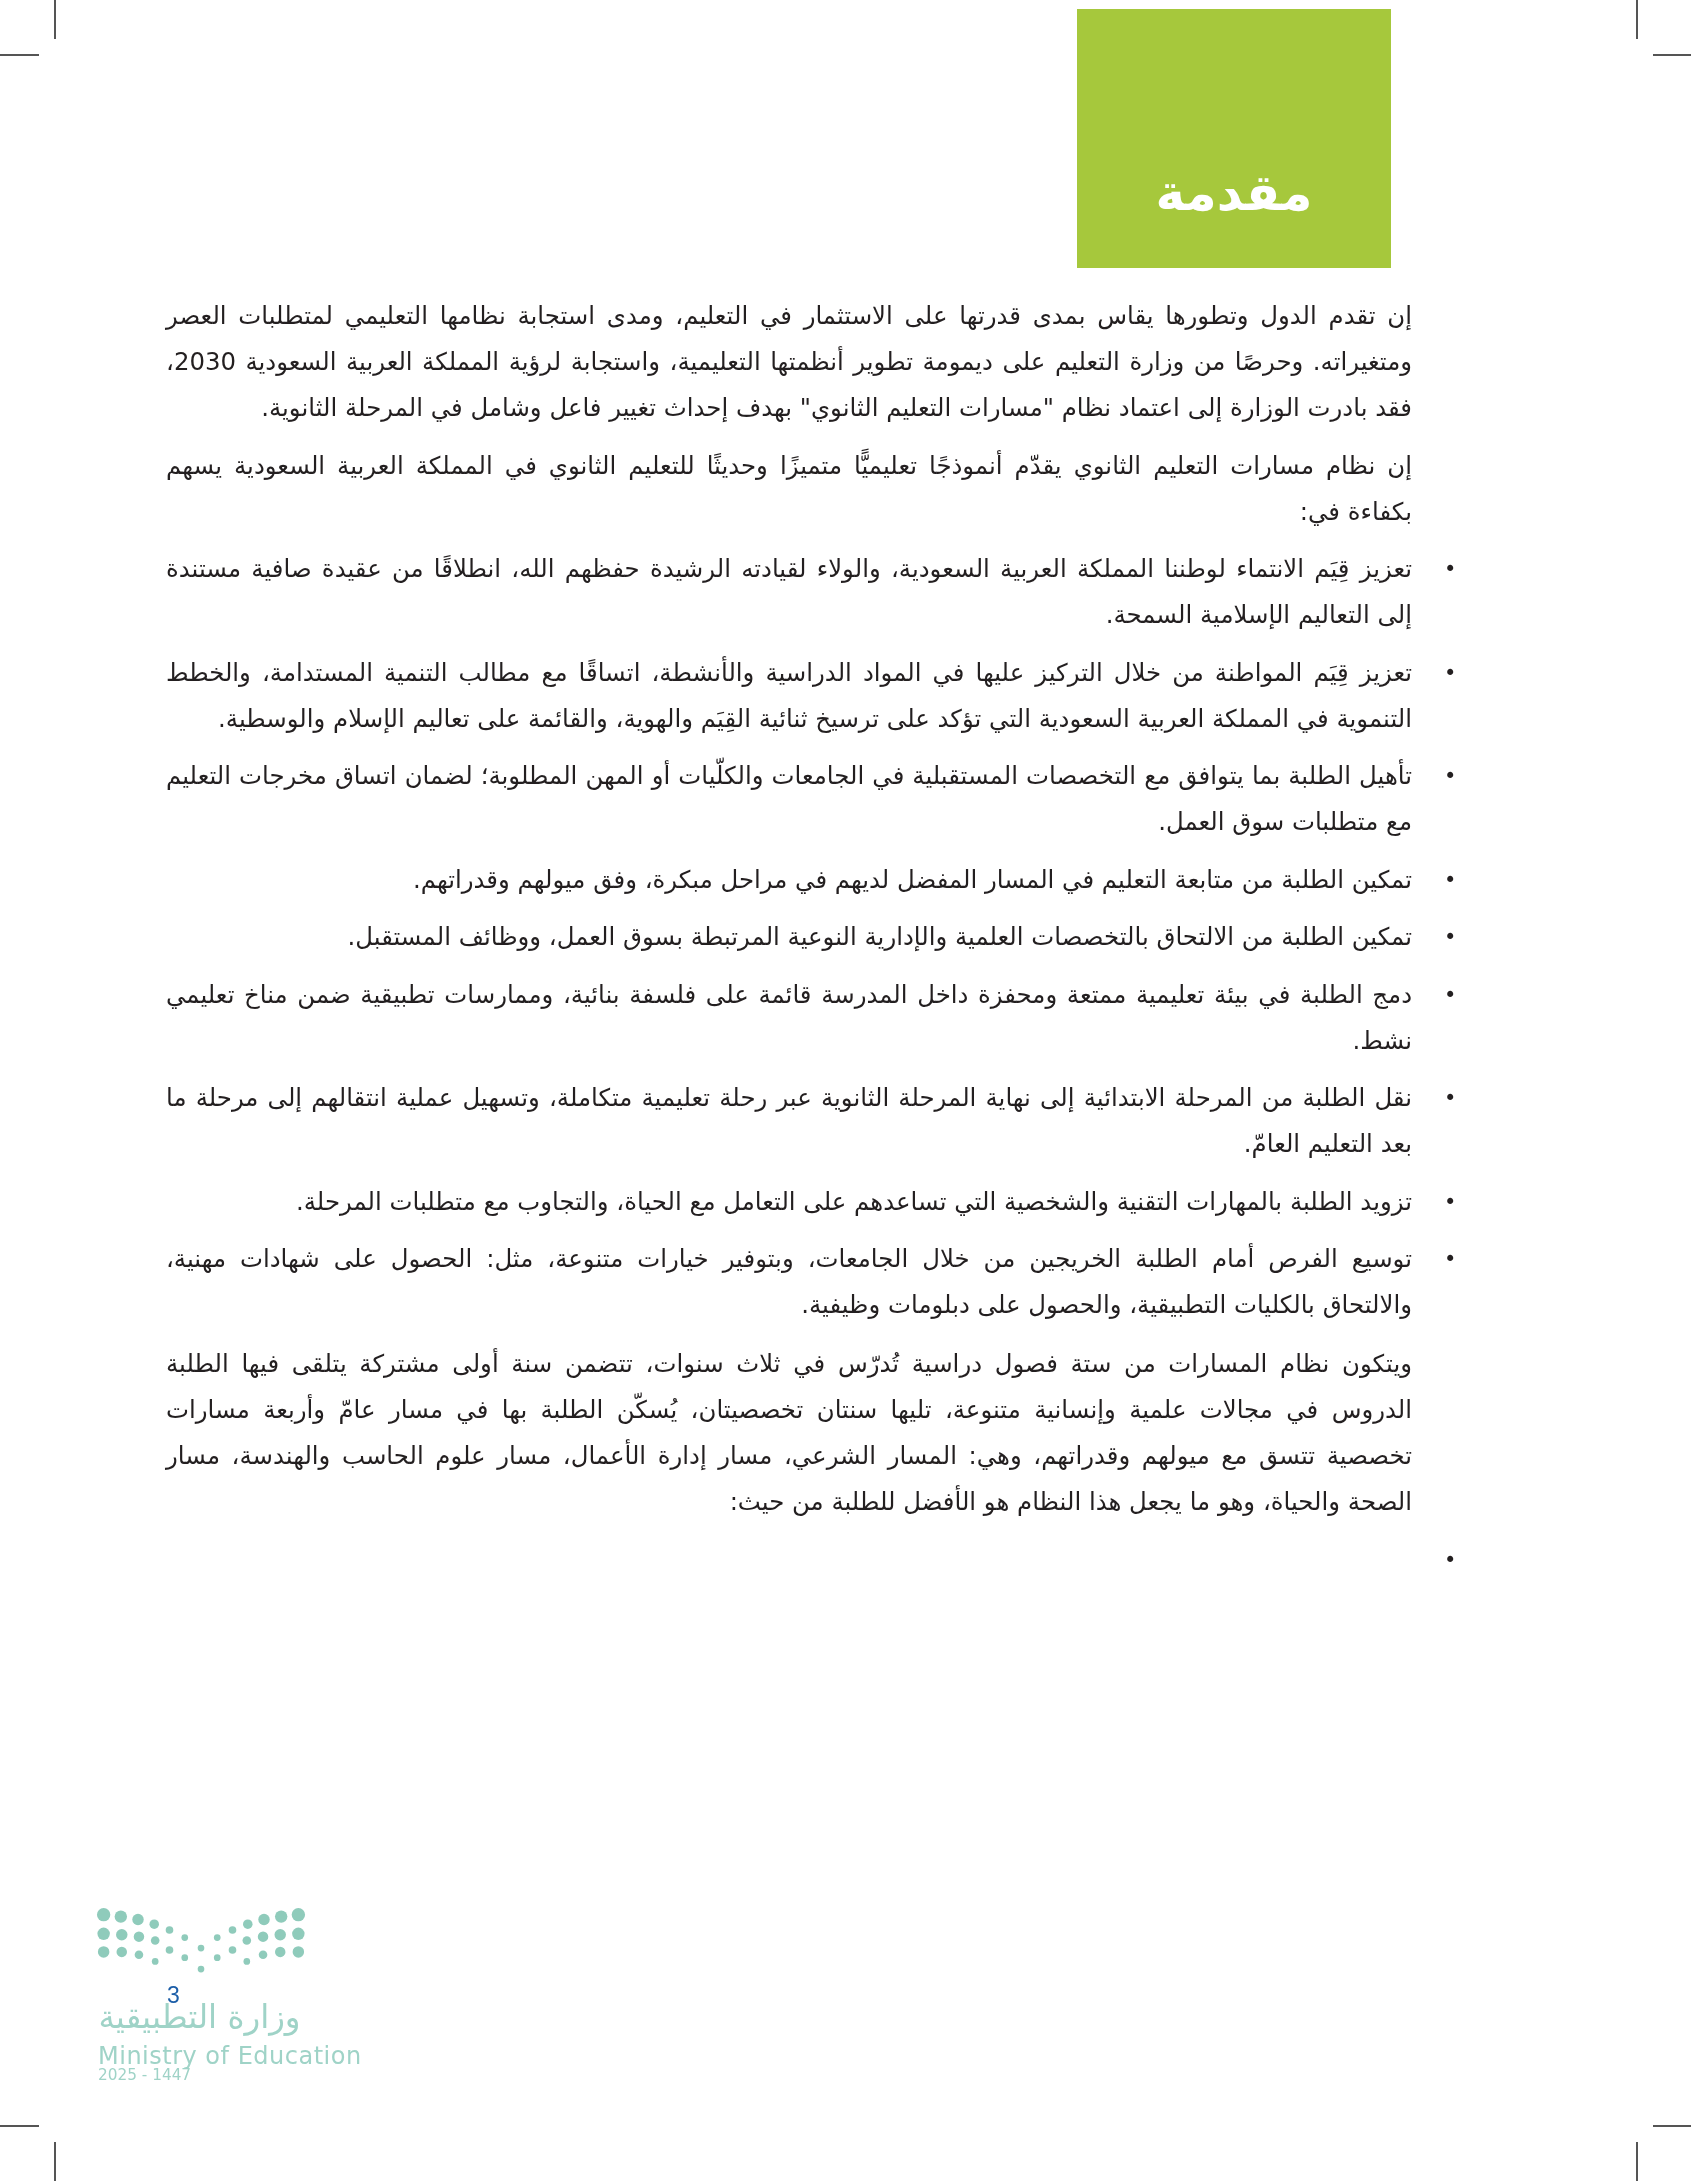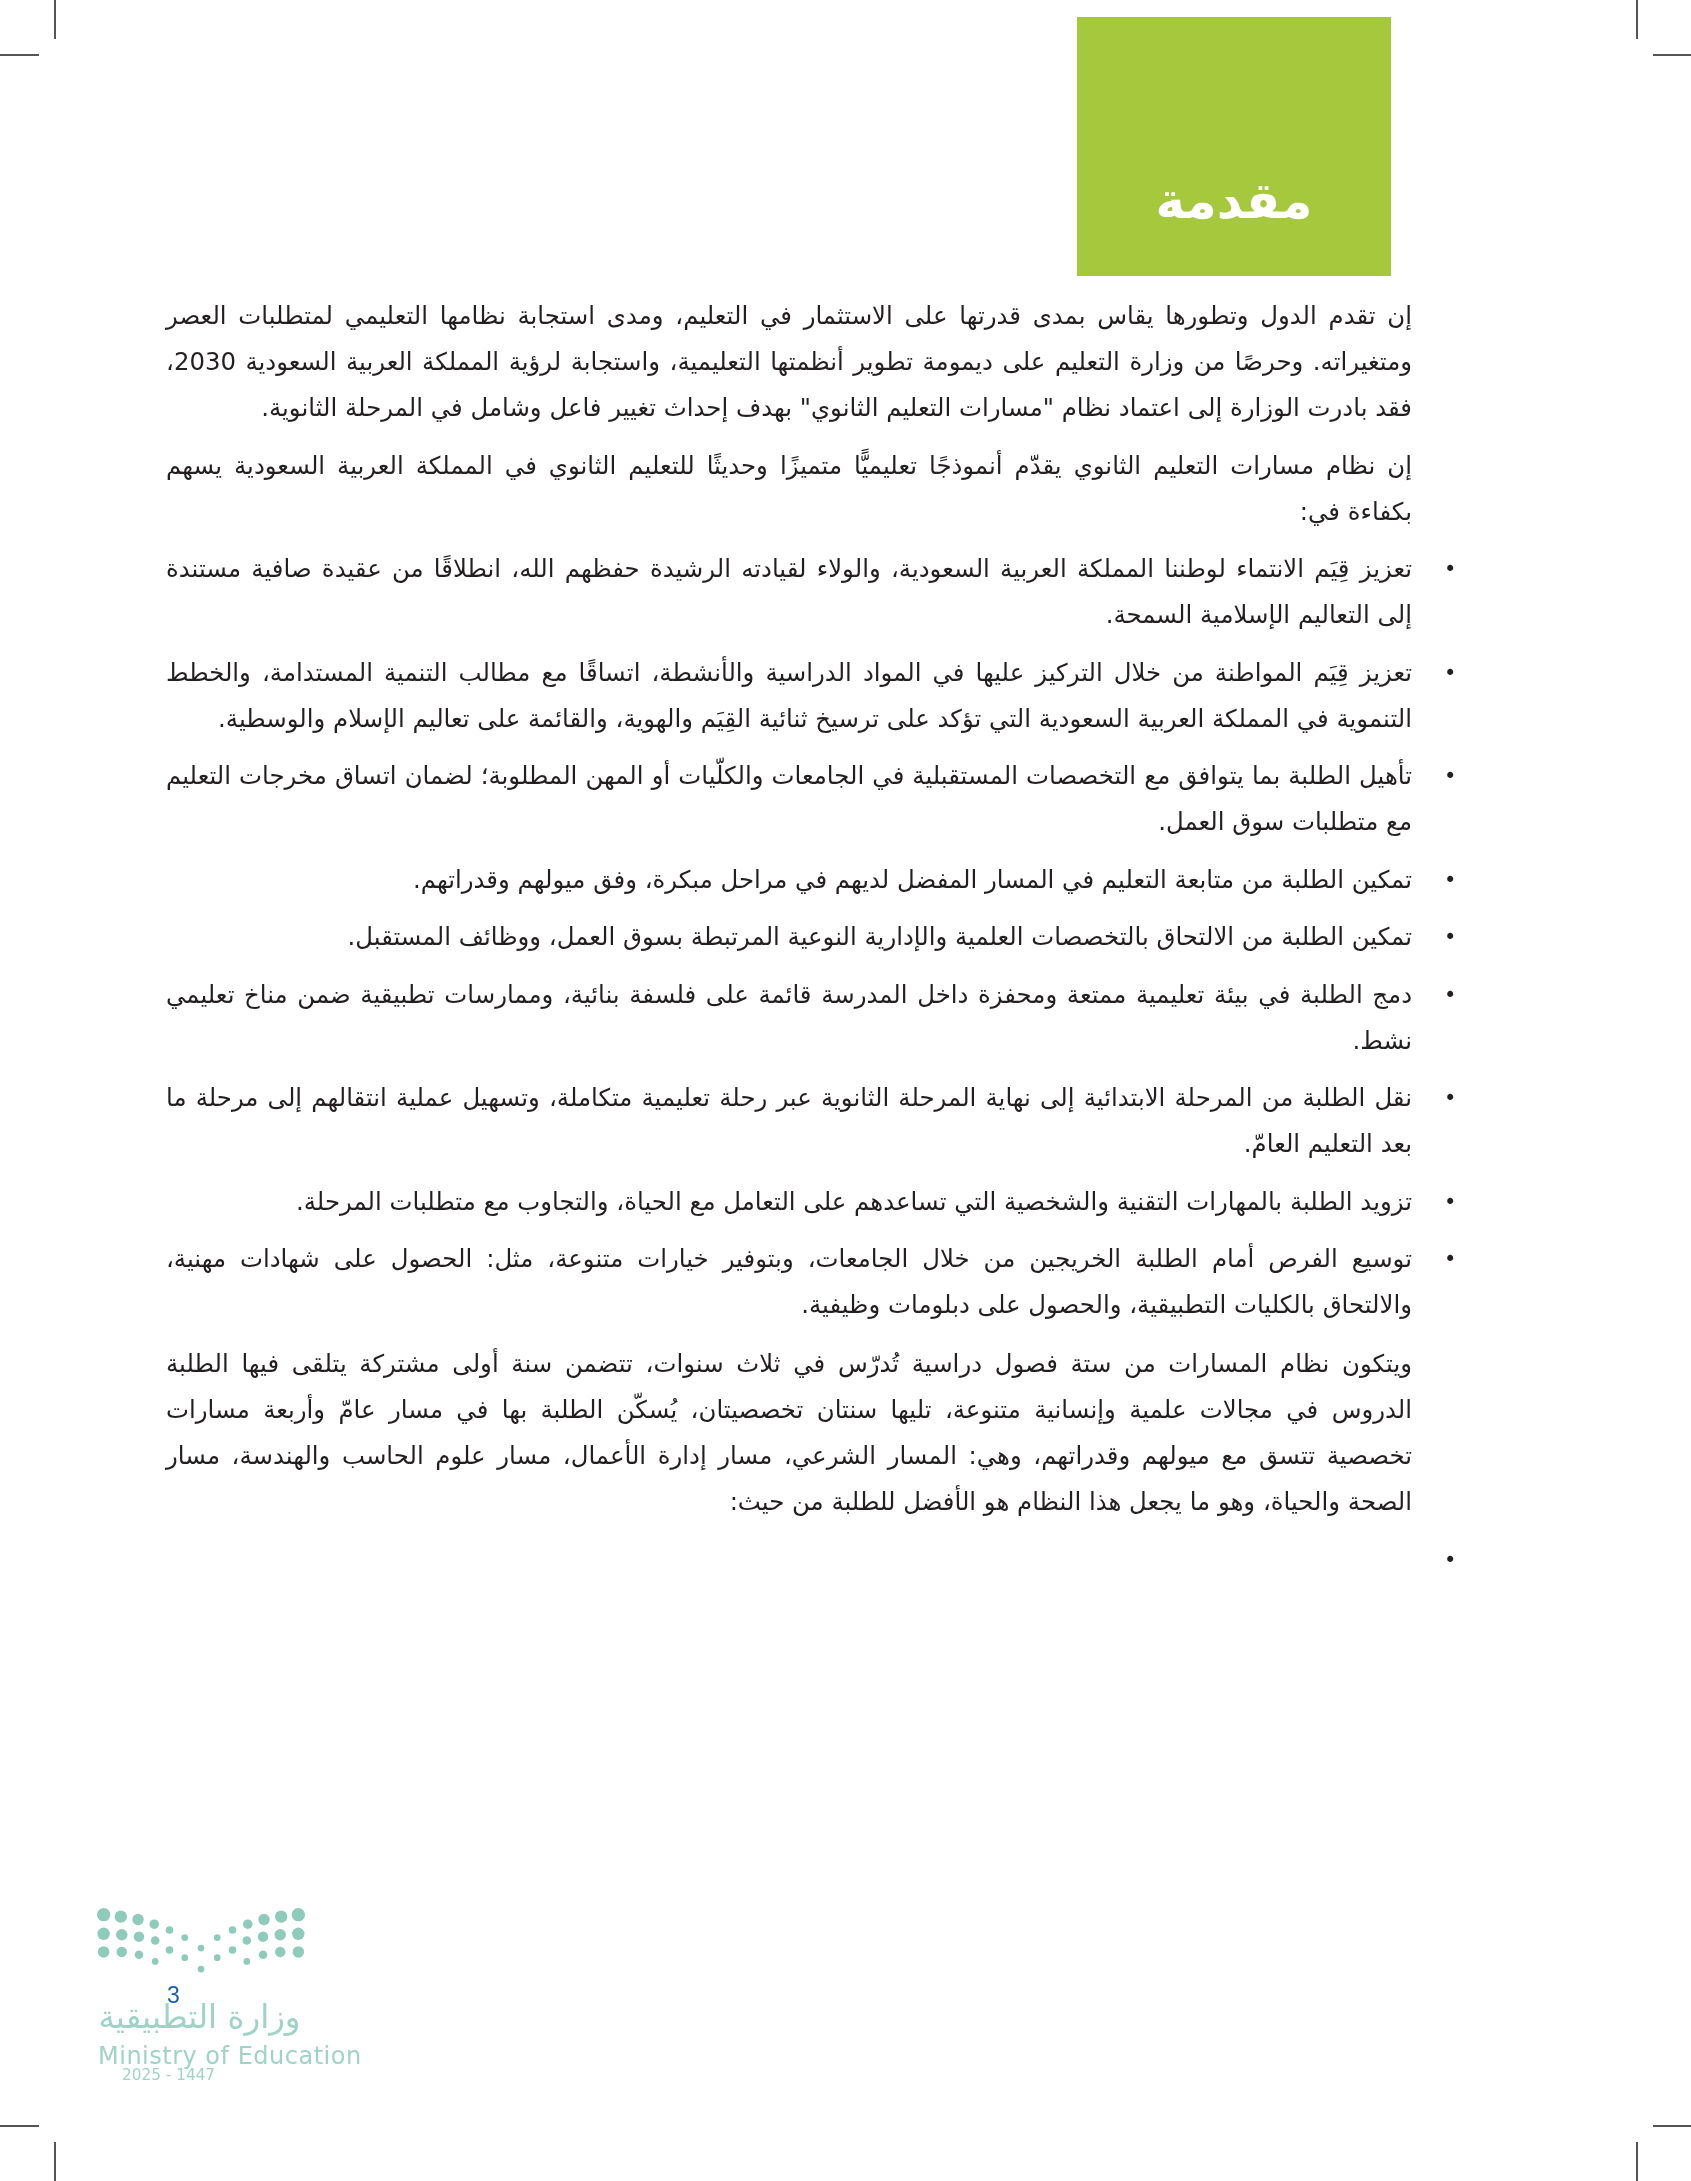--- a/index.html
+++ b/index.html
@@ -10,21 +10,21 @@
     overflow: hidden;
     font-family: "DejaVu Sans", sans-serif;
     color: #231f20;
   }
   .crop { position: absolute; background: #555; }
   .crop.v { width: 1.9px; height: 39px; }
   .crop.h { height: 1.9px; width: 39px; }
 
   .title-box {
     position: absolute;
-    left: 1077px; top: 17px;
+    left: 1077px; top: 9px;
     width: 314px; height: 259px;
     background: #a6c83c;
   }
   .title-text {
     position: absolute;
     left: 0; right: 0; bottom: 46px;
     text-align: center;
     color: #ffffff;
     font-family: "DejaVu Sans", sans-serif;
     font-weight: bold;
@@ -88,21 +88,20 @@
     font-size: 24px;
     font-family: "DejaVu Sans", sans-serif;
     letter-spacing: 0.5px;
   }
   .edition {
     position: absolute;
     left: 98px; top: 2066px;
     color: #9fd3c7;
     font-size: 15.3px;
     font-family: "DejaVu Sans", sans-serif;
-    margin-left: 24px;
   }
 </style>
 </head>
 <body>
 
 <div class="crop v" style="left:54px;top:0;"></div>
 <div class="crop h" style="left:0;top:54px;"></div>
 <div class="crop v" style="left:1636px;top:0;"></div>
 <div class="crop h" style="left:1653px;top:54px;"></div>
 <div class="crop h" style="left:0;top:2125px;"></div>

